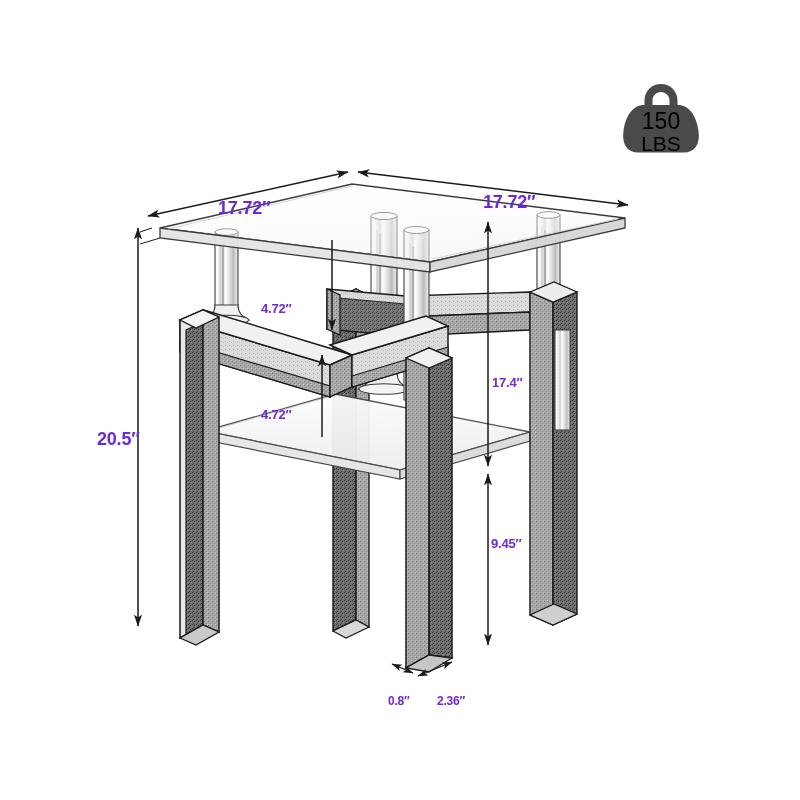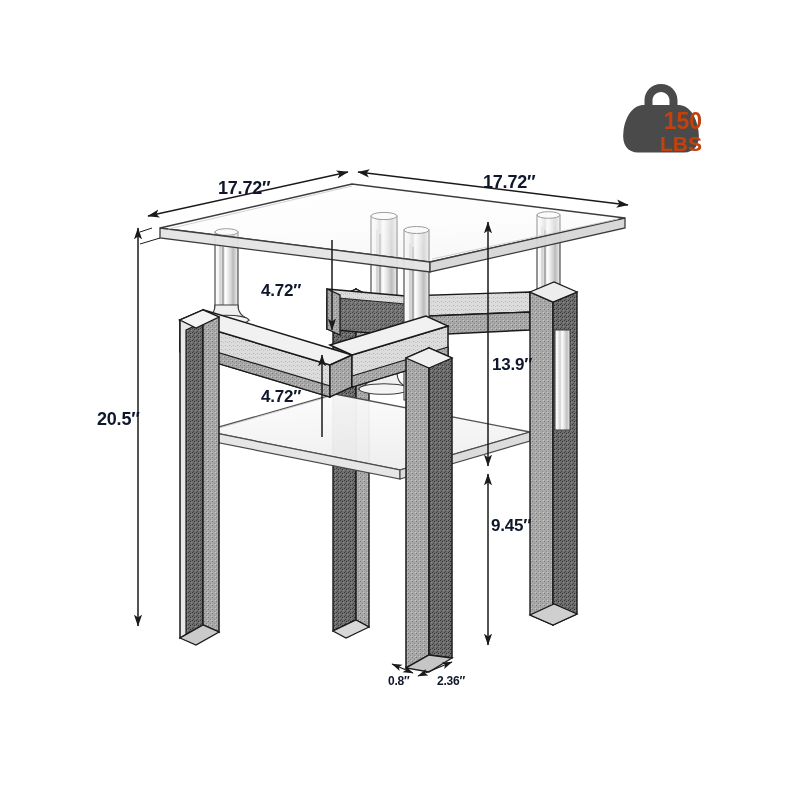--- a/index.html
+++ b/index.html
@@ -22,45 +22,46 @@
     position: absolute;
     left: 0;
     top: 0;
     width: 800px;
     height: 800px;
   }
   .dim-label {
     position: absolute;
     font-family: "Liberation Sans", sans-serif;
     font-weight: bold;
-    color: #0f172a;
+    color: #6d28d9;
     white-space: nowrap;
     letter-spacing: -0.2px;
+    margin-top: 20px;
   }
   .sz-18 { font-size: 18px; }
-  .sz-17 { font-size: 17px; }
+  .sz-17 { font-size: 13px; }
   .sz-16 { font-size: 12px; }
 
   
   #badge {
     position: absolute;
     left: 620px;
     top: 82px;
     width: 82px;
     height: 72px;
   }
   #badge svg { display: block; }
   .badge-txt {
     position: absolute;
     left: 0;
     width: 82px;
-    text-align: right;
-    color: #c2410c;
+    text-align: center;
+    color: #000000;
     font-family: "Liberation Sans", sans-serif;
-    font-weight: bold;
+    font-weight: normal;
     line-height: 1;
     letter-spacing: 0px;
   }
   #badge-num { top: 28px; font-size: 23px; }
   #badge-unit { top: 51px; font-size: 21px; }
 </style>
 </head>
 <body>
 
 <div id="stage">
@@ -246,21 +247,21 @@
   <div class="dim-label sz-18" style="left:218px; top:178px;">17.72″</div>
 
   <div class="dim-label sz-18" style="left:483px; top:172px;">17.72″</div>
 
   <div class="dim-label sz-18" style="left:97px; top:409px;">20.5″</div>
 
   <div class="dim-label sz-17" style="left:261px; top:281px;">4.72″</div>
 
   <div class="dim-label sz-17" style="left:261px; top:387px;">4.72″</div>
 
-  <div class="dim-label sz-17" style="left:492px; top:355px;">13.9″</div>
+  <div class="dim-label sz-17" style="left:492px; top:355px;">17.4″</div>
 
   <div class="dim-label sz-17" style="left:491px; top:516px;">9.45″</div>
 
   <div class="dim-label sz-16" style="left:388px; top:674px;">0.8″</div>
 
   <div class="dim-label sz-16" style="left:437px; top:674px;text-align:right;">2.36″</div>
 
   <div id="badge">
     <svg width="82" height="72" viewBox="0 0 82 72">
       <path d="M41 2 C31.5 2 24.5 9.2 24.5 18.4 L24.5 25 L32.5 25 L32.5 18.4

